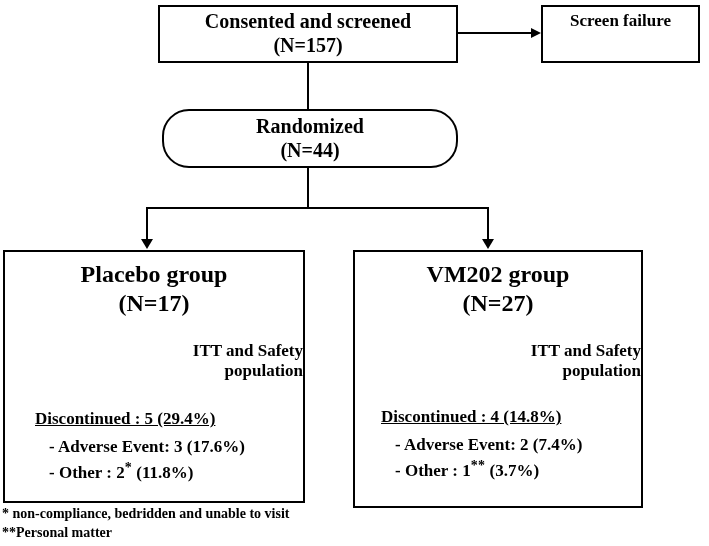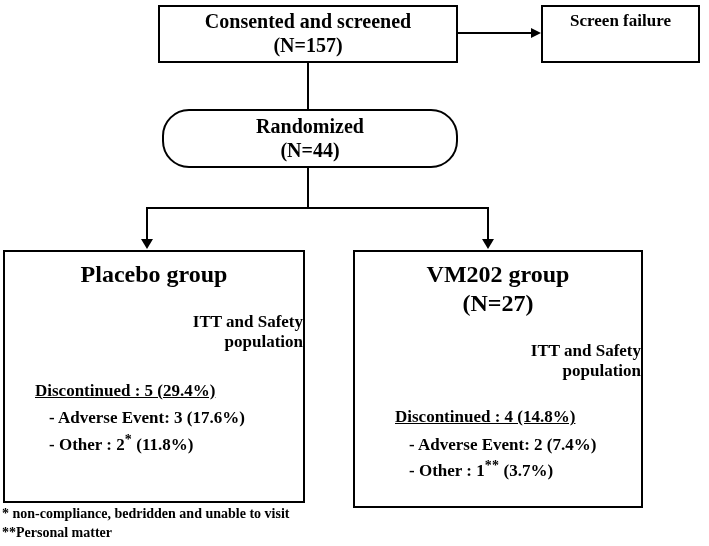--- a/index.html
+++ b/index.html
@@ -97,21 +97,21 @@
   }
   .disc-block {
     margin-top: 26px;
     padding-left: 30px;
     font-weight: bold;
     font-size: 17px;
     line-height: 1.42;
   }
   #box-vm202 .disc-block {
     margin-top: 24px;
-    padding-left: 40px;
+    padding-left: 26px;
   }
   .disc-head {
     text-decoration: underline;
     display: block;
     white-space: nowrap;
   }
   .disc-item {
     display: block;
     padding-left: 14px;
     white-space: nowrap;
@@ -185,20 +185,21 @@
   <div class="line-v" style="left:307px; top:168px; height:41px;"></div>
   <div class="line-h" style="left:146px; top:207px; width:343px;"></div>
   <div class="line-v" style="left:146px; top:207px; height:33px;"></div>
   <div class="arrow-down" style="left:141px; top:239px;"></div>
   <div class="line-v" style="left:487px; top:207px; height:33px;"></div>
   <div class="arrow-down" style="left:482px; top:239px;"></div>
 
   <div class="group-box" id="box-placebo">
     <div class="group-head">
       <div>Placebo group</div>
+      <div>(N=17)</div>
     </div>
     <div class="group-pop">
       <div>ITT and Safety</div>
       <div>population</div>
     </div>
     <div class="disc-block">
       <span class="disc-head">Discontinued : 5 (29.4%)</span>
       <span class="disc-item">
         <span>- Adverse Event: 3 (17.6%)</span><sup class="star"></sup><span></span>
       </span>

